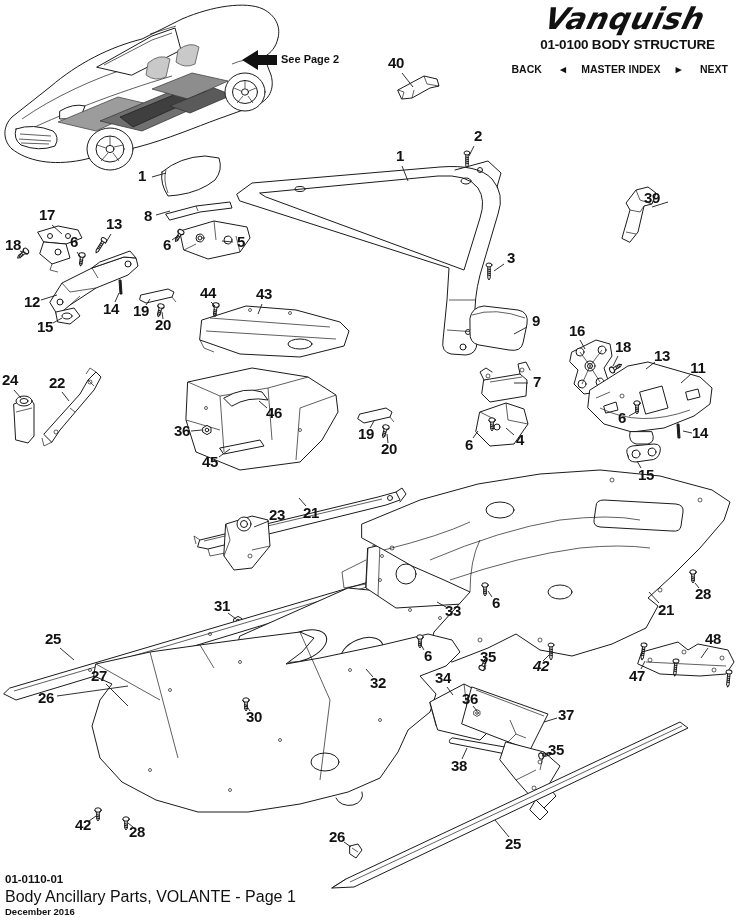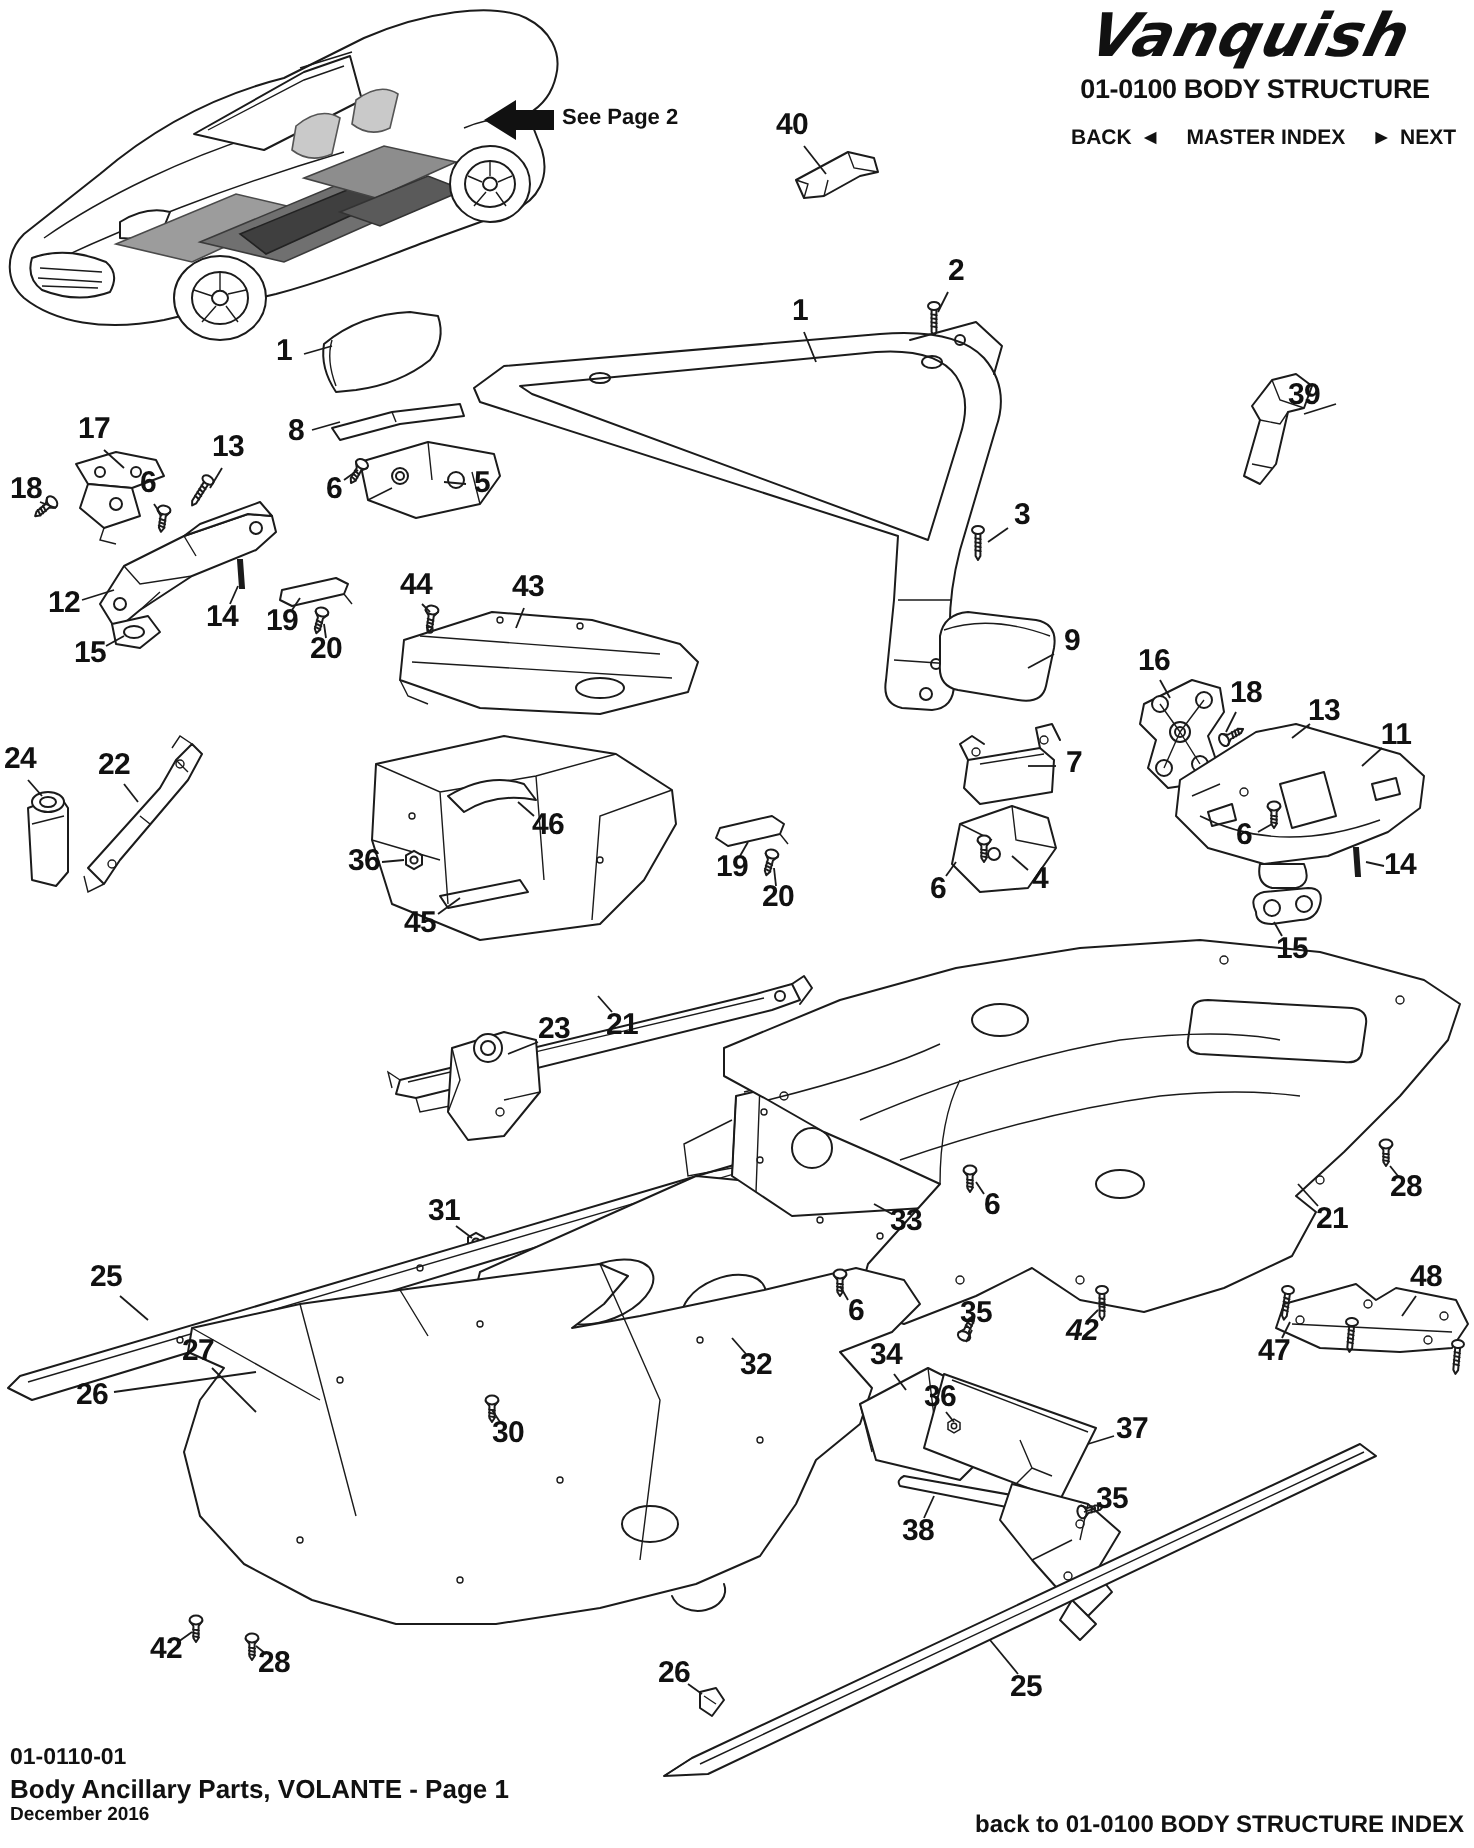--- a/index.html
+++ b/index.html
@@ -12,25 +12,25 @@
   .thin{fill:none;stroke:#1b1b1b;stroke-width:.7;}
   .callout{position:absolute;width:34px;text-align:center;font-weight:bold;
            font-size:15px;letter-spacing:-.3px;color:#111;}
   .logo{position:absolute;top:1px;right:6px;width:212px;text-align:center;
         font-family:"DejaVu Sans",sans-serif;font-size:30px;font-weight:bold;
         font-style:italic;transform:skewX(-14deg);letter-spacing:.5px;white-space:nowrap;}
   .section-title{position:absolute;top:37px;right:2px;width:215px;text-align:center;
         font-size:13.5px;font-weight:bold;letter-spacing:-.2px;}
   .nav{position:absolute;top:63px;right:9px;display:flex;gap:13px;
         font-size:10.5px;font-weight:bold;align-items:center;}
-  .nav .grp{display:flex;gap:4px;cursor:pointer;}
+  .nav .grp{display:flex;gap:16px;cursor:pointer;}
   .see-page{position:absolute;left:281px;top:53px;font-size:11px;font-weight:bold;}
   .footer-left{position:absolute;left:5px;top:873px;line-height:1.2;}
   .doc-number{font-size:11.5px;font-weight:bold;}
-  .doc-title{font-size:13px;font-weight:bold;}
+  .doc-title{font-size:16px;font-weight:normal;}
   .doc-date{font-size:9.5px;font-weight:bold;}
   .index-link{position:absolute;right:5px;top:905px;font-size:12px;font-weight:bold;cursor:pointer;}
 </style>
 </head>
 <body>
 
 <div class="page">
 
   <svg class="diagram" width="737" height="924" viewBox="0 0 737 924">
     <defs>
@@ -593,15 +593,14 @@
     </span>
   </div>
 
   <div class="see-page">See Page 2</div>
 
   <div class="footer-left">
     <div class="doc-number">01-0110-01</div>
     <div class="doc-title">Body Ancillary Parts, VOLANTE - Page 1</div>
     <div class="doc-date">December 2016</div>
   </div>
-  <div class="index-link">back to 01-0100 BODY STRUCTURE INDEX</div>
 
 </div>
 
 </body></html>

